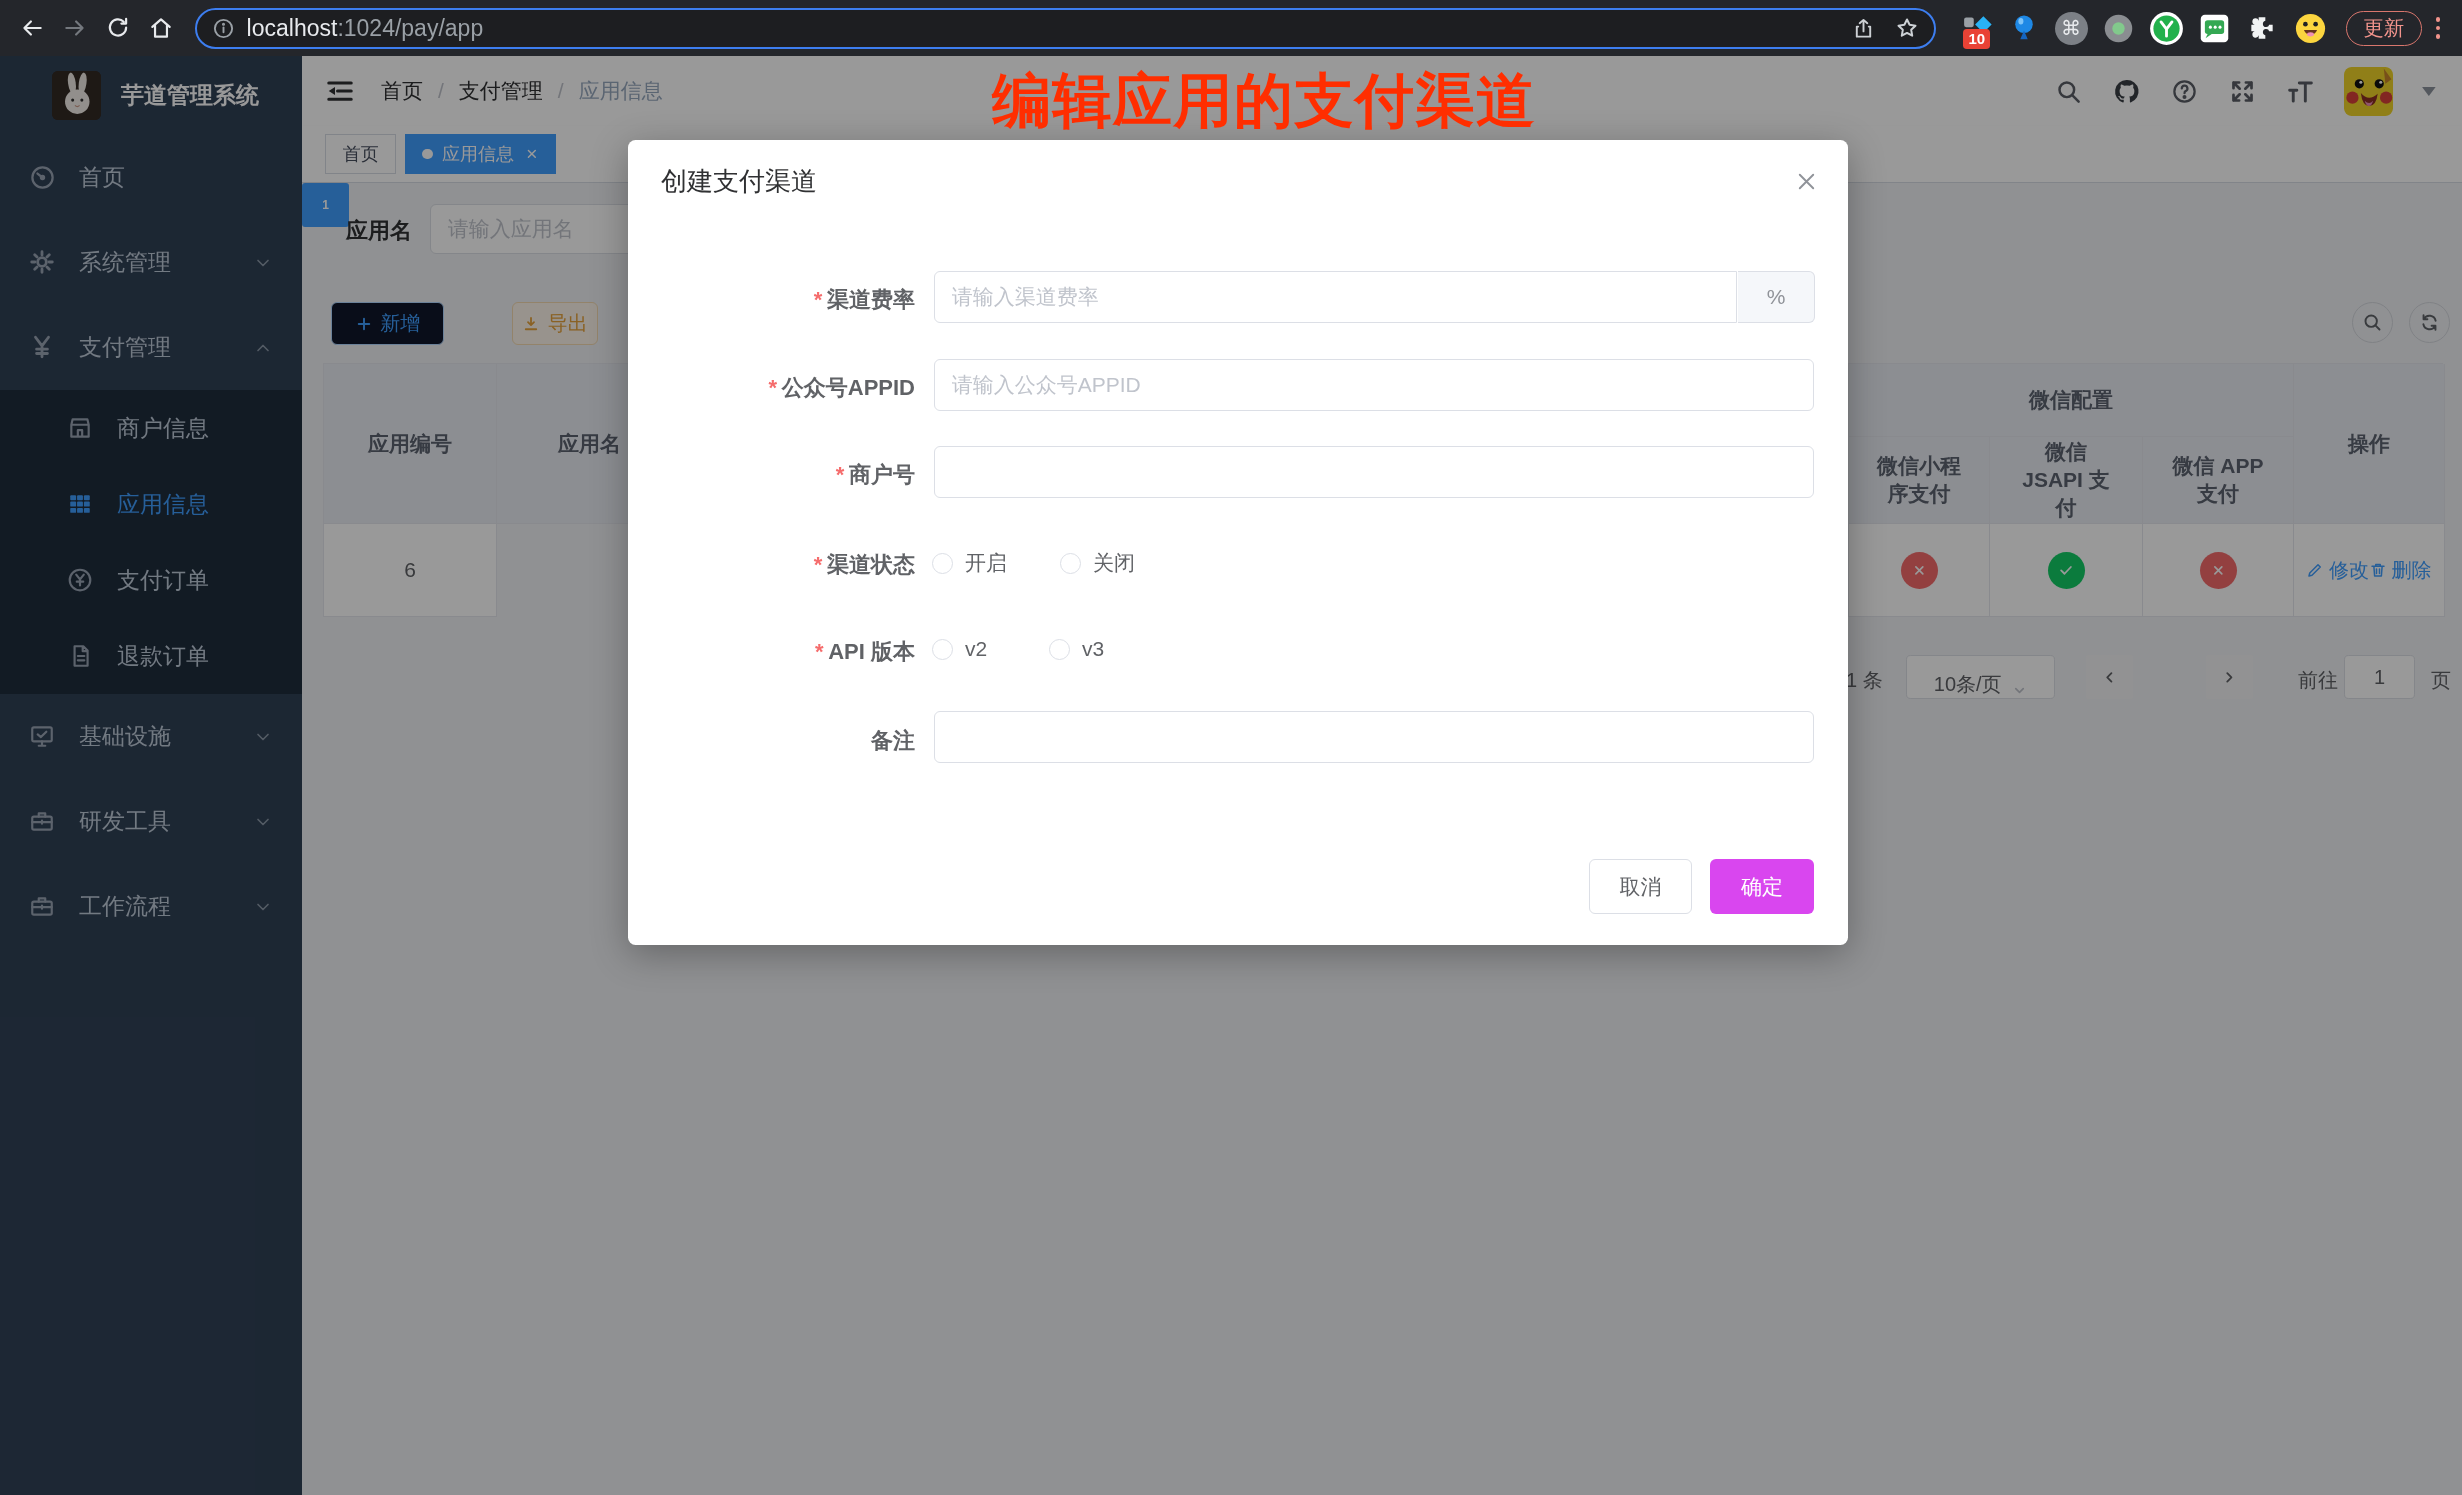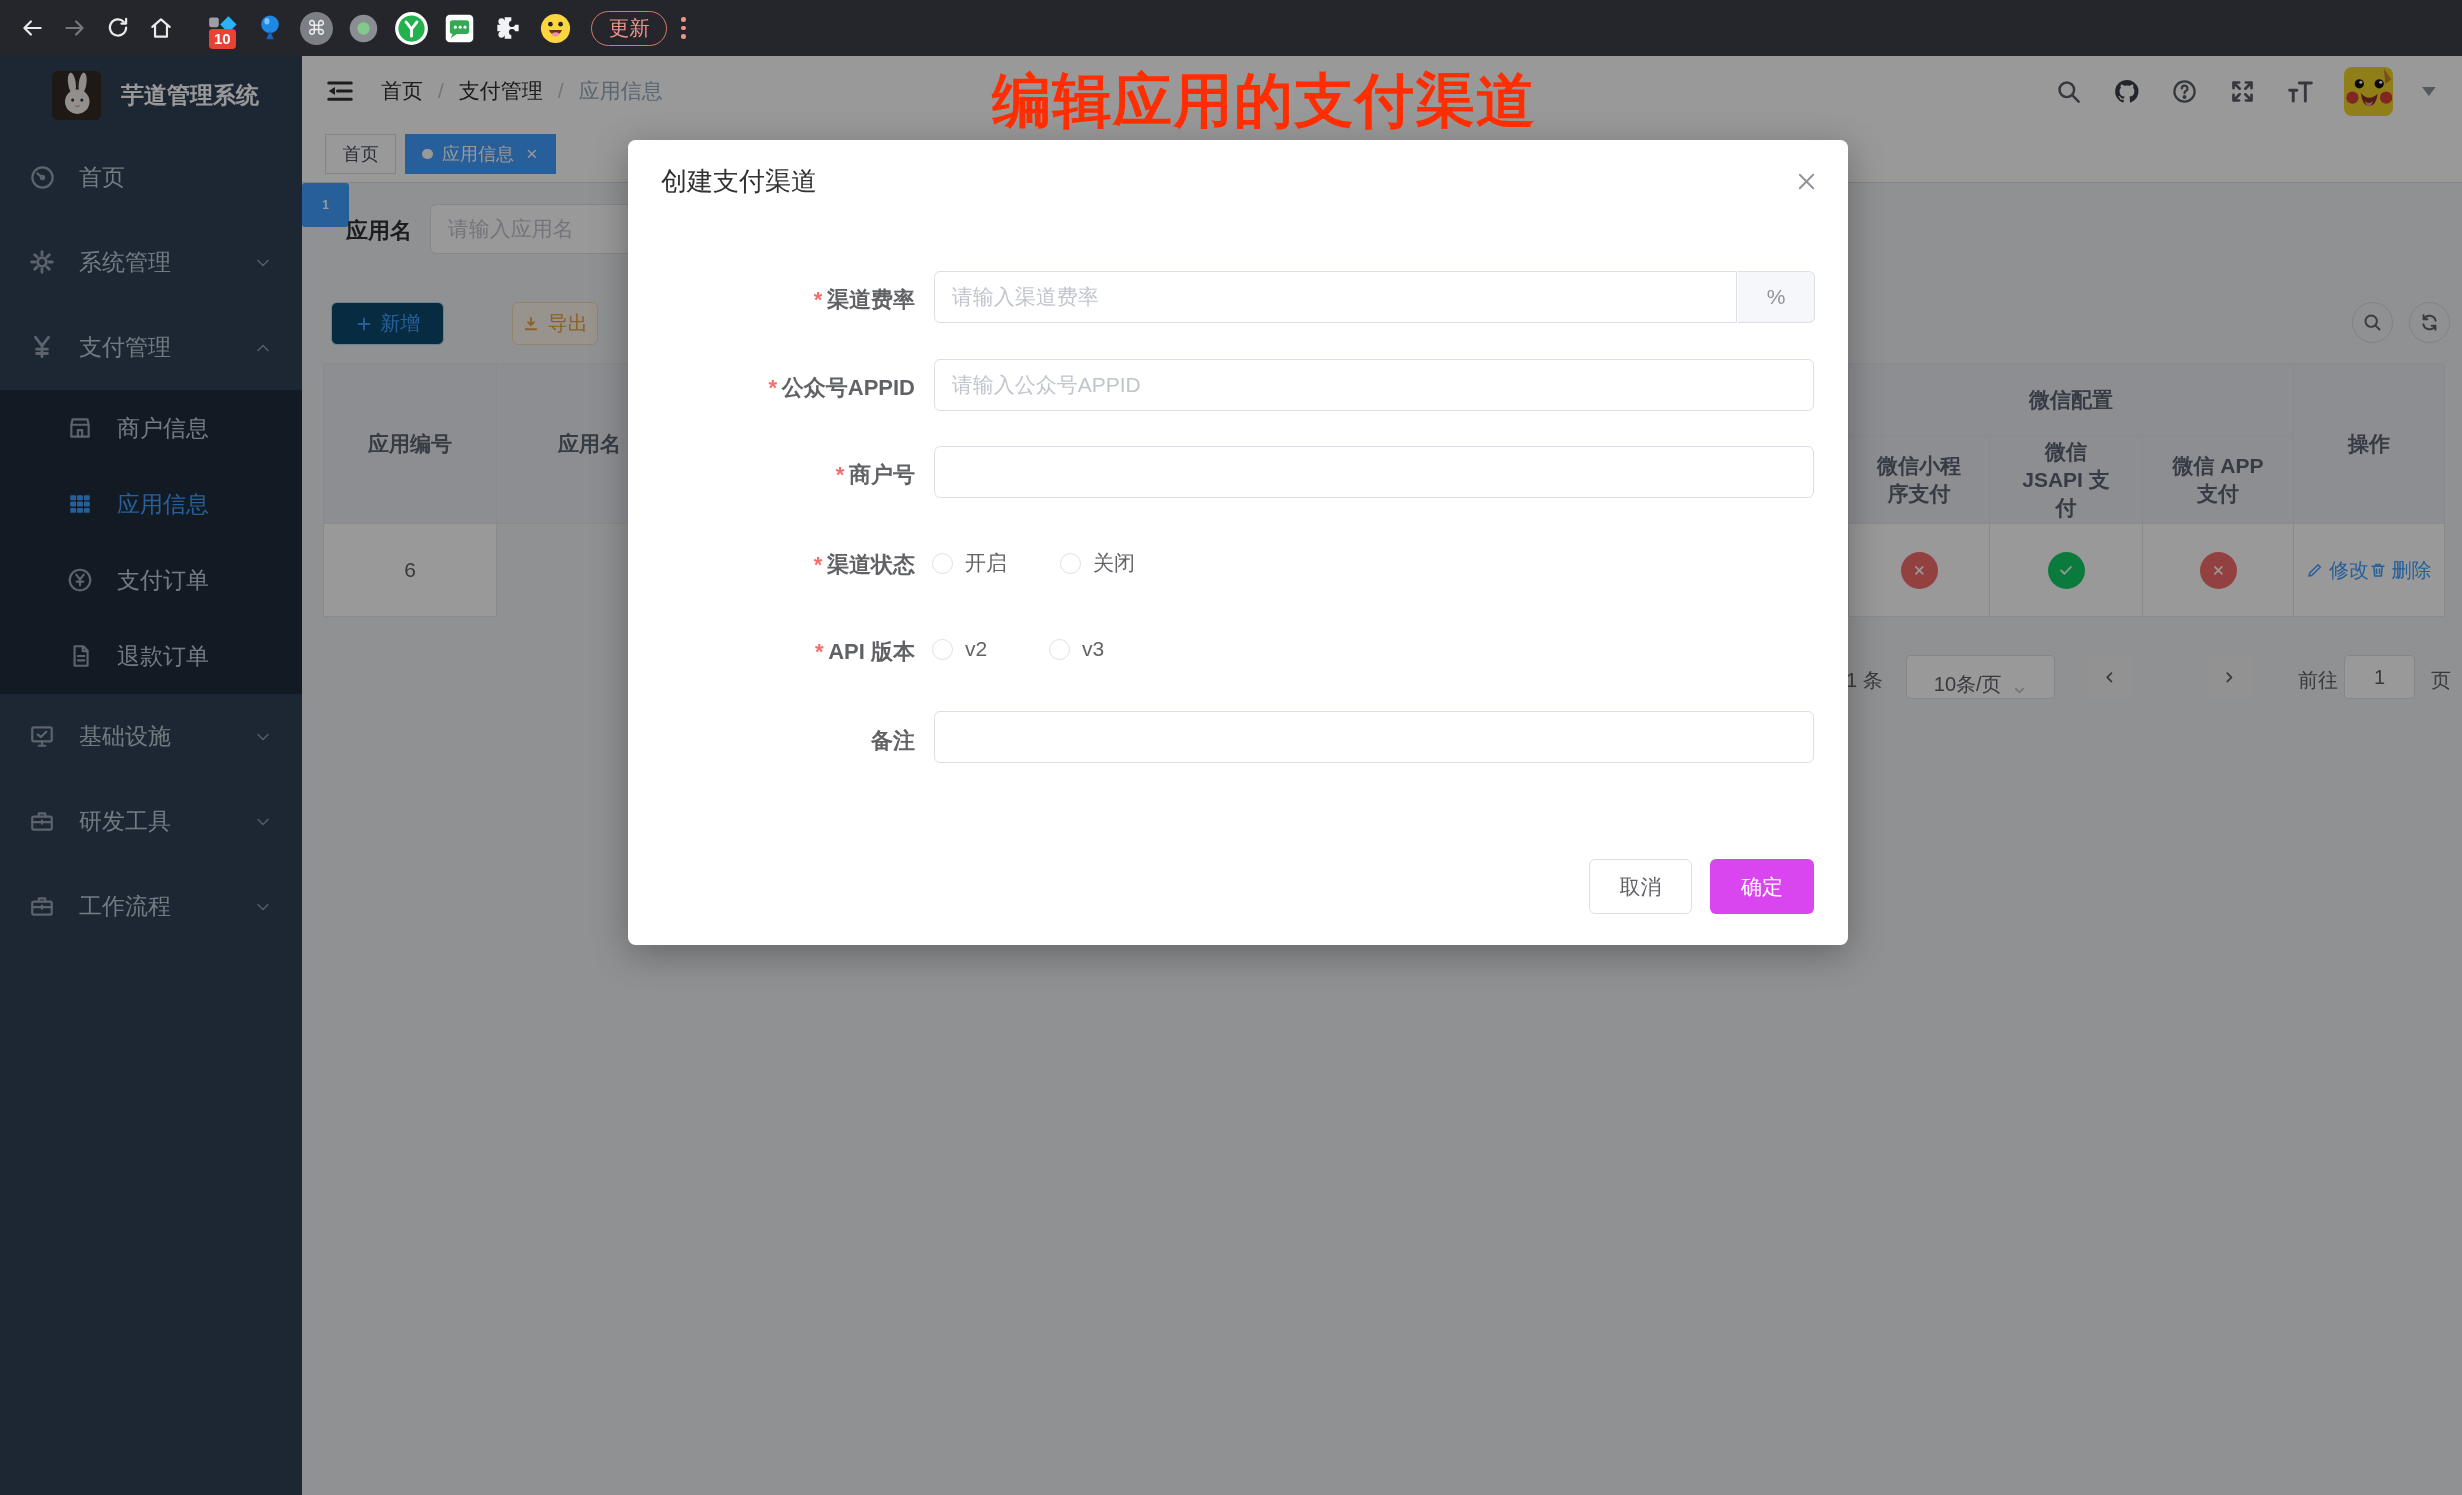--- a/index.html
+++ b/index.html
@@ -70,21 +70,21 @@
 
 
 .filter-label { position:absolute; left:44px; top:33px; font-size:22px; font-weight:700; color:#303133; }
 .filter-input { position:absolute; left:128px; top:20.5px; width:399px; height:50px; border:1.1px solid #dcdfe6;
   border-radius:6px; background:#fff; font-size:21px; color:#606266; padding:0 16.7px;
   font-family:"Liberation Sans", sans-serif; }
 .filter-input::placeholder { color:#c0c4cc; }
 .btn { display:flex; align-items:center; justify-content:center; gap:7.6px; border-radius:6px;
   font-size:20px; cursor:pointer; }
 .btn-add { position:absolute; left:29px; top:119px; width:113px; height:43px;
-  background:#0c4a6e; border:1.1px solid #b3d8ff; color:#409eff; }
+  background:#0f172a; border:1.1px solid #b3d8ff; color:#409eff; }
 .btn-export { position:absolute; left:170px; top:119px; width:86px; height:43px;
   background:#fdf6ec; border:1.1px solid #f5dab1; color:#e6a23c;margin-left:40px; }
 .circle-btn { position:absolute; width:41px; height:41px; border-radius:50%; border:1.1px solid #d5d8de;
   color:#5f6368; background:transparent; display:flex; align-items:center; justify-content:center; top:119px; }
 .circle-btn.b1 { left:2050px; } .circle-btn.b2 { left:2107px; }
 
 
 .table { position:absolute; left:21px; top:180px; width:2120px; display:grid;
   grid-template-columns:173px 186px 1166px 141px 153px 151px 151px;
   grid-template-rows:73px 87px 93px; border-top:0.8px solid #e4e7ed; border-left:0.8px solid #e4e7ed; }
@@ -158,20 +158,36 @@
       <svg class="ic" width="26" height="26" viewBox="0 0 24 24">
           <path d="M19.5 11.5a7.5 7.5 0 1 1-2.2-5.3M19.5 3.5v4.4h-4.4"></path>
         </svg>
     </div>
     <div class="nav-btn">
       <svg class="ic" width="26" height="26" viewBox="0 0 24 24">
           <path d="M4 11l8-7 8 7M6.5 9.5V20h11V9.5"></path>
         </svg>
     </div>
 
+    <div class="url-bar">
+      <svg class="ic" width="23" height="23" viewBox="0 0 24 24" style="color:#9aa0a6">
+        <circle cx="12" cy="12" r="9"></circle>
+          <path d="M12 11v5"></path>
+          <circle cx="12" cy="7.5" r="0.6" fill="currentColor"></circle>
+      </svg>
+      <div class="url-text"><span>localhost</span><span class="url-rest">:1024/pay/app</span></div>
+      <div class="url-right">
+        <svg class="ic" width="23" height="23" viewBox="0 0 24 24">
+            <path d="M12 3v12M8 6.5L12 3l4 3.5M6.5 10H5v10.5h14V10h-1.5"></path>
+          </svg>
+        <svg class="ic" width="24" height="24" viewBox="0 0 24 24">
+            <path d="M12 3.5l2.6 5.3 5.9.9-4.3 4.1 1 5.9-5.2-2.8-5.2 2.8 1-5.9L3.5 9.7l5.9-.9z"></path>
+          </svg>
+      </div>
+    </div>
 
     <div class="ext-row">
       <div class="ext">
         <svg width="33" height="33" viewBox="0 0 24 24">
             <rect x="3" y="4" width="7" height="7" rx="1.5" fill="#9aa0a6"></rect>
             <rect x="3" y="13" width="7" height="7" rx="1.5" fill="#9aa0a6"></rect>
             <polygon points="17,3 23,9 17,15 11,9" fill="#29b2f6"></polygon>
           </svg>
         <span class="ext-badge">10</span>
       </div>

